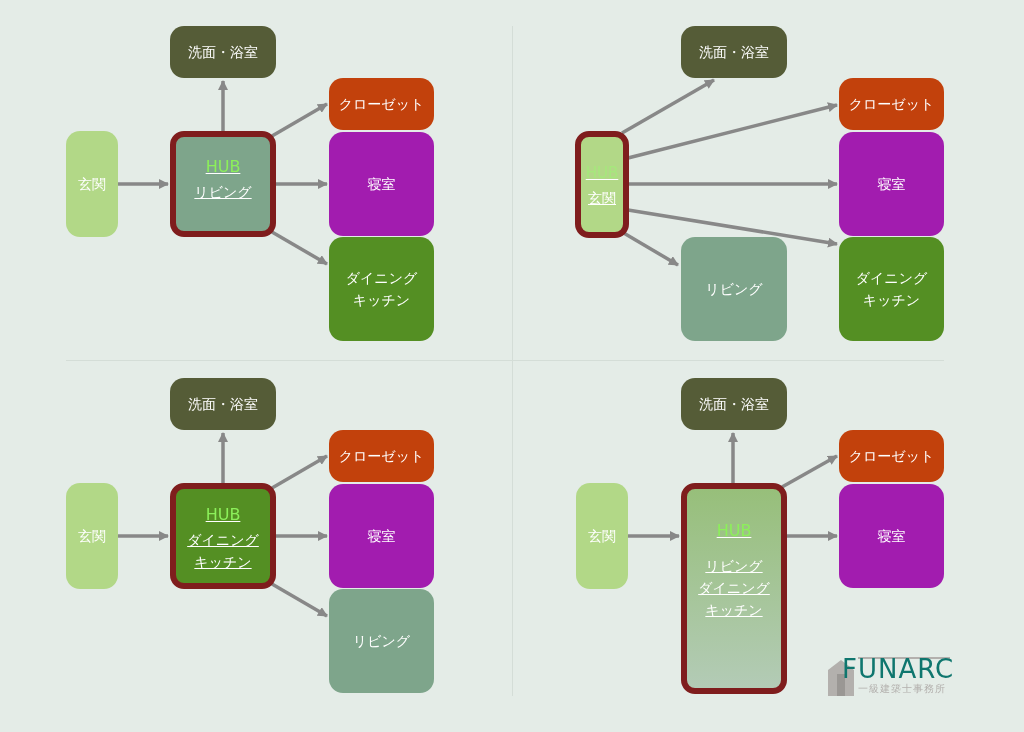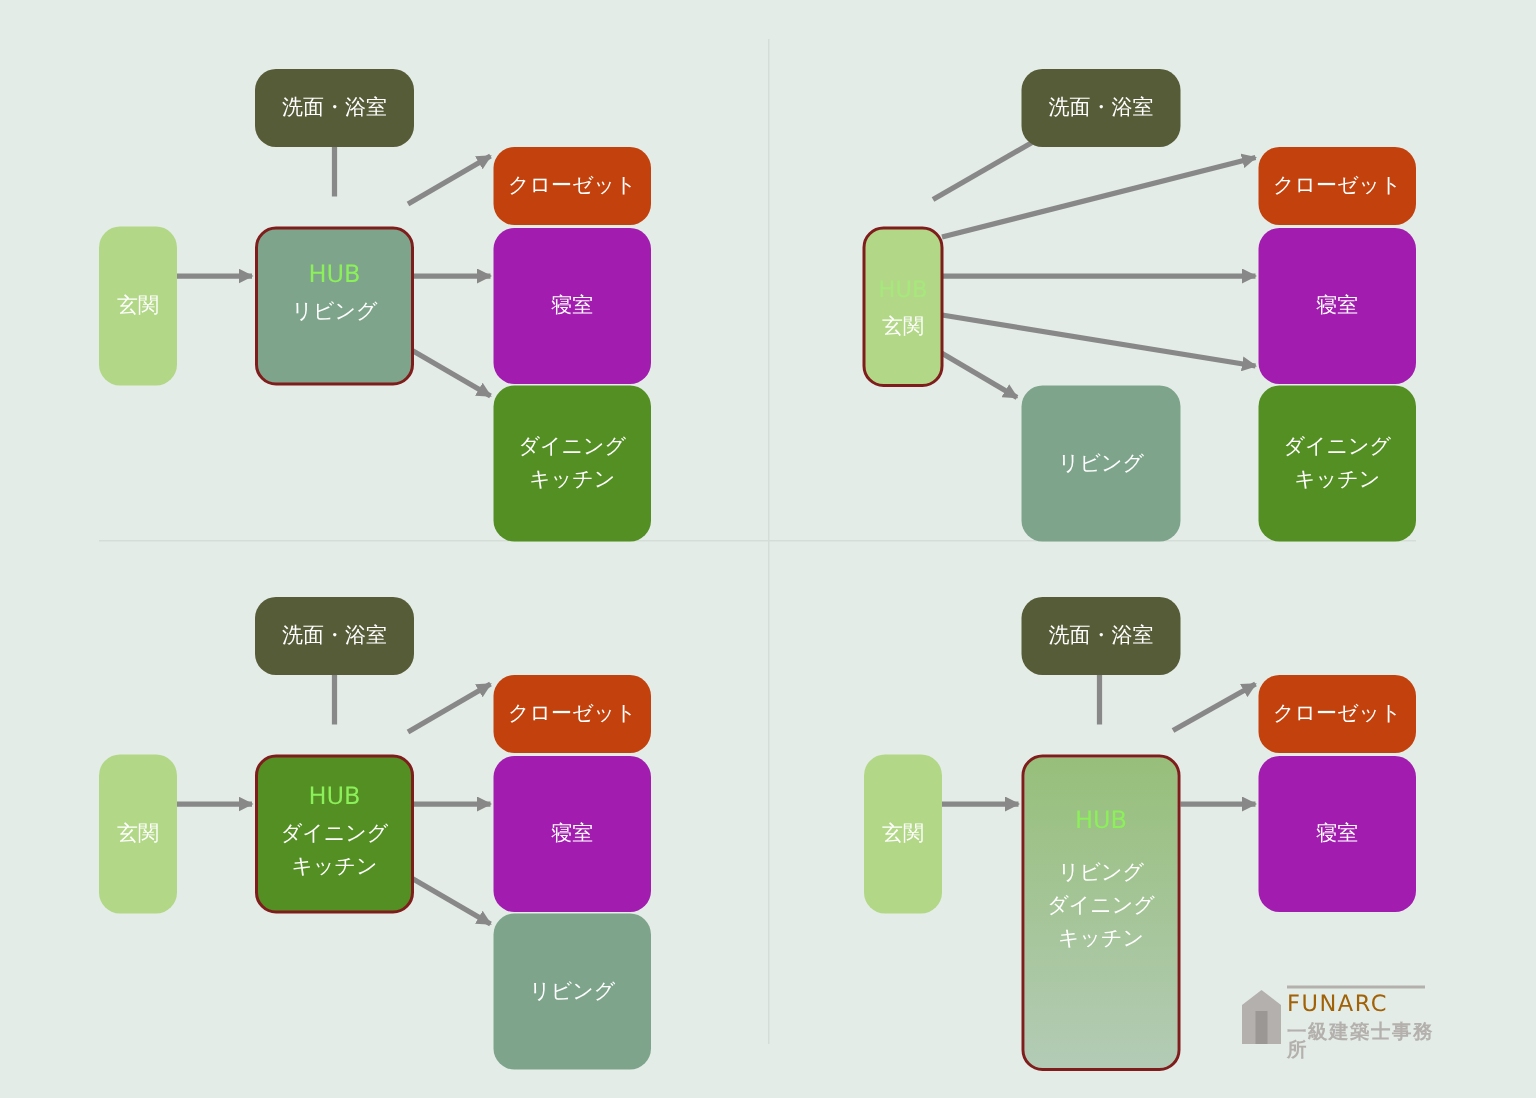--- a/index.html
+++ b/index.html
@@ -10,37 +10,37 @@
     position: relative;
   }
   .divider-v { position: absolute; left: 512px; top: 26px; width: 1px; height: 670px; background: #d4ddd7; }
   .divider-h { position: absolute; left: 66px; top: 360px; width: 878px; height: 1px; background: #d4ddd7; }
   .quad { position: absolute; width: 512px; height: 366px; }
   .arrows { position: absolute; left: 0; top: 0; width: 512px; height: 366px; overflow: visible; }
   .box {
     position: absolute; box-sizing: border-box;
     border-radius: 14px;
     display: flex; flex-direction: column; align-items: center; justify-content: center;
-    color: #ffffff; font-size: 14px; line-height: 22px; text-align: center; margin-top: 20px;
+    color: #ffffff; font-size: 14px; line-height: 22px; text-align: center;
   }
   .box .lbl { white-space: pre-line; }
-  .hub { border: 2px solid #7f1d1d; }
+  .hub { border: 6px solid #7f1d1d; text-decoration: underline; }
   .hub .hub-tag { color: #8cf05a; font-size: 16px; line-height: 24px; margin-bottom: 2px; font-family: "DejaVu Sans", sans-serif; }
   .c-bath { background: #555c37; }
   .c-closet { background: #c2410c; }
   .c-bed { background: #a21caf; }
   .c-dining { background: #548f23; }
   .c-living { background: #7ea58b; }
   .c-entry { background: #b2d887; }
   .c-mixed { background: linear-gradient(#97bf7a, #b3cbb6); }
   .logo { position: absolute; left: 828px; top: 656px; width: 130px; height: 42px; }
   .logo .house { position: absolute; left: 0; top: 2px; width: 26px; height: 38px; }
-  .logo .brand { position: absolute; left: 30px; top: 0; font-size: 15px; letter-spacing: 1px; color: #a16207; font-family: "DejaVu Sans", sans-serif; line-height: 26px; }
+  .logo .brand { position: absolute; left: 14px; top: 0; font-size: 26px; letter-spacing: 1px; color: #0f766e; font-family: "DejaVu Sans", sans-serif; line-height: 26px; }
   .logo .bar { position: absolute; left: 30px; top: 1px; width: 92px; height: 2px; background: #b3b0ad; }
-  .logo .sub { position: absolute; left: 30px; top: 27px; font-size: 13px; color: #b3b0ad; letter-spacing: 1px; line-height: 12px; font-weight: bold; }
+  .logo .sub { position: absolute; left: 30px; top: 27px; font-size: 10px; color: #b3b0ad; letter-spacing: 1px; line-height: 12px; }
 </style>
 </head>
 <body>
 
 <div class="divider-v"></div>
 <div class="divider-h"></div>
 
 <div class="quad" style="left:0;top:0">
   <svg class="arrows">
     <defs>

